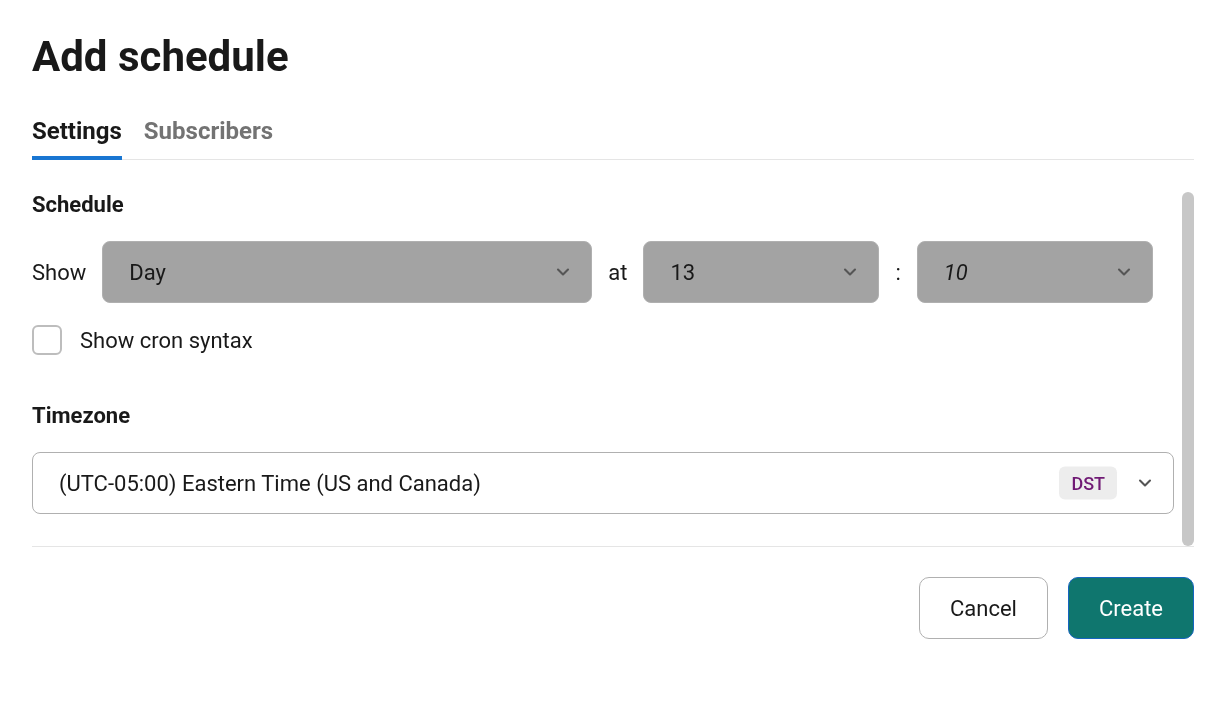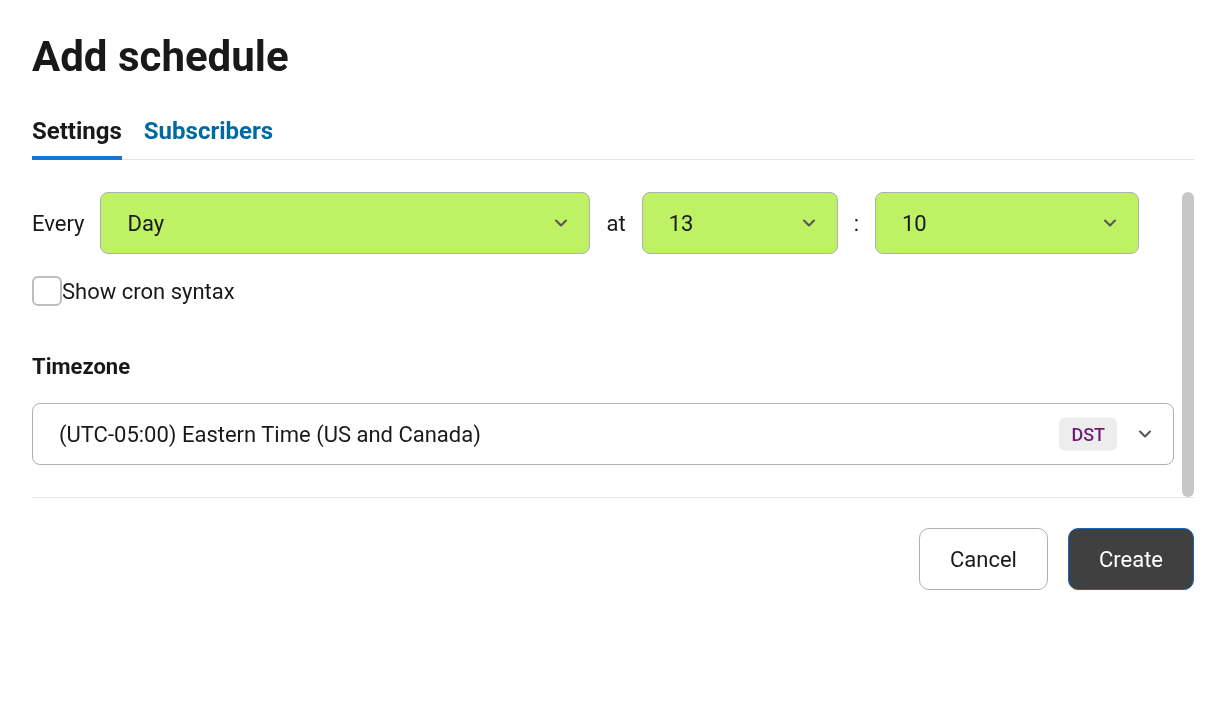--- a/index.html
+++ b/index.html
@@ -24,21 +24,21 @@
     gap: 22px;
     border-bottom: 1px solid #e5e5e5;
     margin-bottom: 32px;
   }
   .tab {
     font-size: 24px;
     font-weight: 700;
     padding-bottom: 14px;
     cursor: pointer;
     position: relative;
-    color: #0369a1;
+    color: #737373;
   }
   .tab.active {
     color: #191919;
   }
   .tab.active::after {
     content: "";
     position: absolute;
     left: 0; right: 0; bottom: -1px;
     height: 4px;
     background: #1976d2;
@@ -82,40 +82,41 @@
   .select {
     position: relative;
     border: 1px solid #b0b0b0;
     border-radius: 8px;
     height: 62px;
     display: flex;
     align-items: center;
     padding: 0 48px 0 26px;
     font-size: 22px;
     cursor: pointer;
-    background: #bef264;
+    background: #a3a3a3;
   }
   .select-frequency { flex: 1; max-width: 490px; }
-  .select-hour { width: 196px; }
-  .select-minute { width: 264px; }
+  .select-hour { width: 236px; }
+  .select-minute { width: 236px; font-style: italic; }
   .chevron {
     position: absolute;
     right: 18px;
     top: 50%;
     transform: translateY(-50%);
     width: 20px;
     height: 20px;
     display: flex;
     align-items: center;
     justify-content: center;
   }
   .chevron svg { width: 20px; height: 20px; }
   .checkbox-row {
     display: flex;
     align-items: center;
+    gap: 18px;
     margin-bottom: 48px;
   }
   .checkbox {
     width: 30px;
     height: 30px;
     border: 2px solid #bdbdbd;
     border-radius: 6px;
     cursor: pointer;
     background: #fff;
   }
@@ -167,21 +168,21 @@
     align-items: center;
     justify-content: center;
     border: 1px solid transparent;
   }
   .btn-secondary {
     background: #fff;
     border-color: #b0b0b0;
     color: #191919;
   }
   .btn-primary {
-    background: #404040;
+    background: #0f766e;
     color: #fff;
     border-color: #1565c0;
   }
 </style>
 </head>
 <body>
 
 <div class="dialog">
 
   <h1 class="page-title">Add schedule</h1>
@@ -191,23 +192,24 @@
       <span>Settings</span>
     </div>
     <div class="tab">
       <span>Subscribers</span>
     </div>
   </div>
 
   <div class="content-wrapper">
     <div class="content">
 
+      <div class="section-label">Schedule</div>
 
       <div class="schedule-row">
-        <span class="text">Every</span>
+        <span class="text">Show</span>
 
         <div class="select select-frequency">
           <span>Day</span>
           <span class="chevron">
             <svg viewBox="0 0 24 24" fill="none" stroke="#555" stroke-width="2.5" stroke-linecap="round" stroke-linejoin="round">
                 <polyline points="6 9 12 15 18 9"></polyline>
               </svg>
           </span>
         </div>
 

